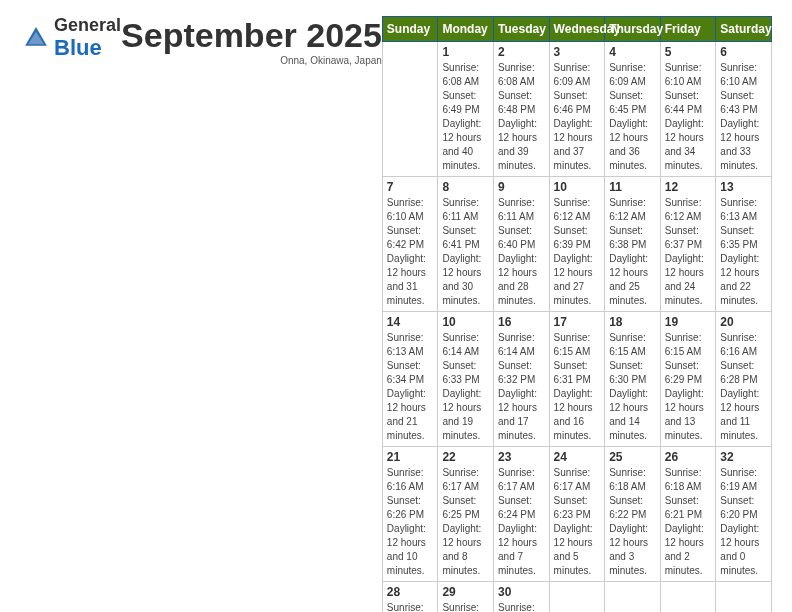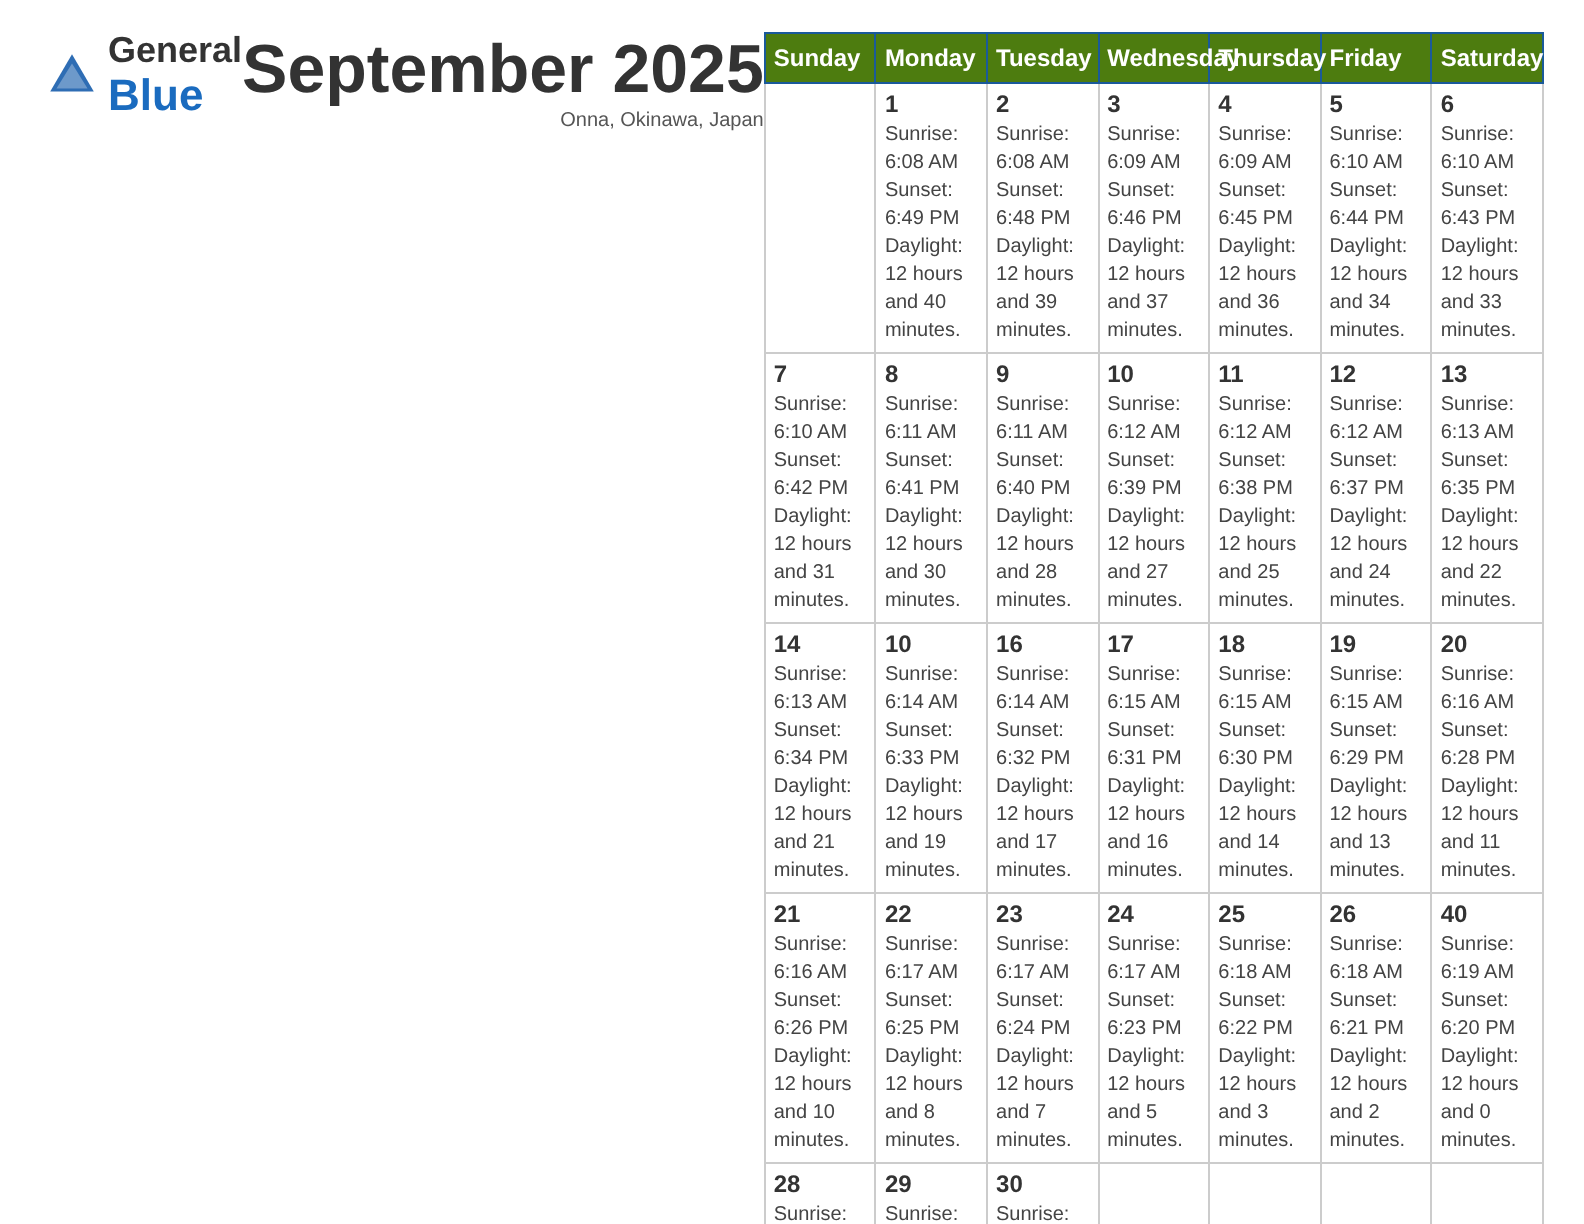--- a/index.html
+++ b/index.html
@@ -322,21 +322,21 @@
 and 3 minutes.</div>
           </td>
           <td>
             <span class="day-number">26</span>
             <div class="day-info" style="white-space: pre-line;">Sunrise: 6:18 AM
 Sunset: 6:21 PM
 Daylight: 12 hours
 and 2 minutes.</div>
           </td>
           <td>
-            <span class="day-number">40</span>
+            <span class="day-number">32</span>
             <div class="day-info" style="white-space: pre-line;">Sunrise: 6:19 AM
 Sunset: 6:20 PM
 Daylight: 12 hours
 and 0 minutes.</div>
           </td>
         </tr>
         <tr class="last-row">
           <td>
             <span class="day-number">28</span>
             <div class="day-info" style="white-space: pre-line;">Sunrise: 6:19 AM

